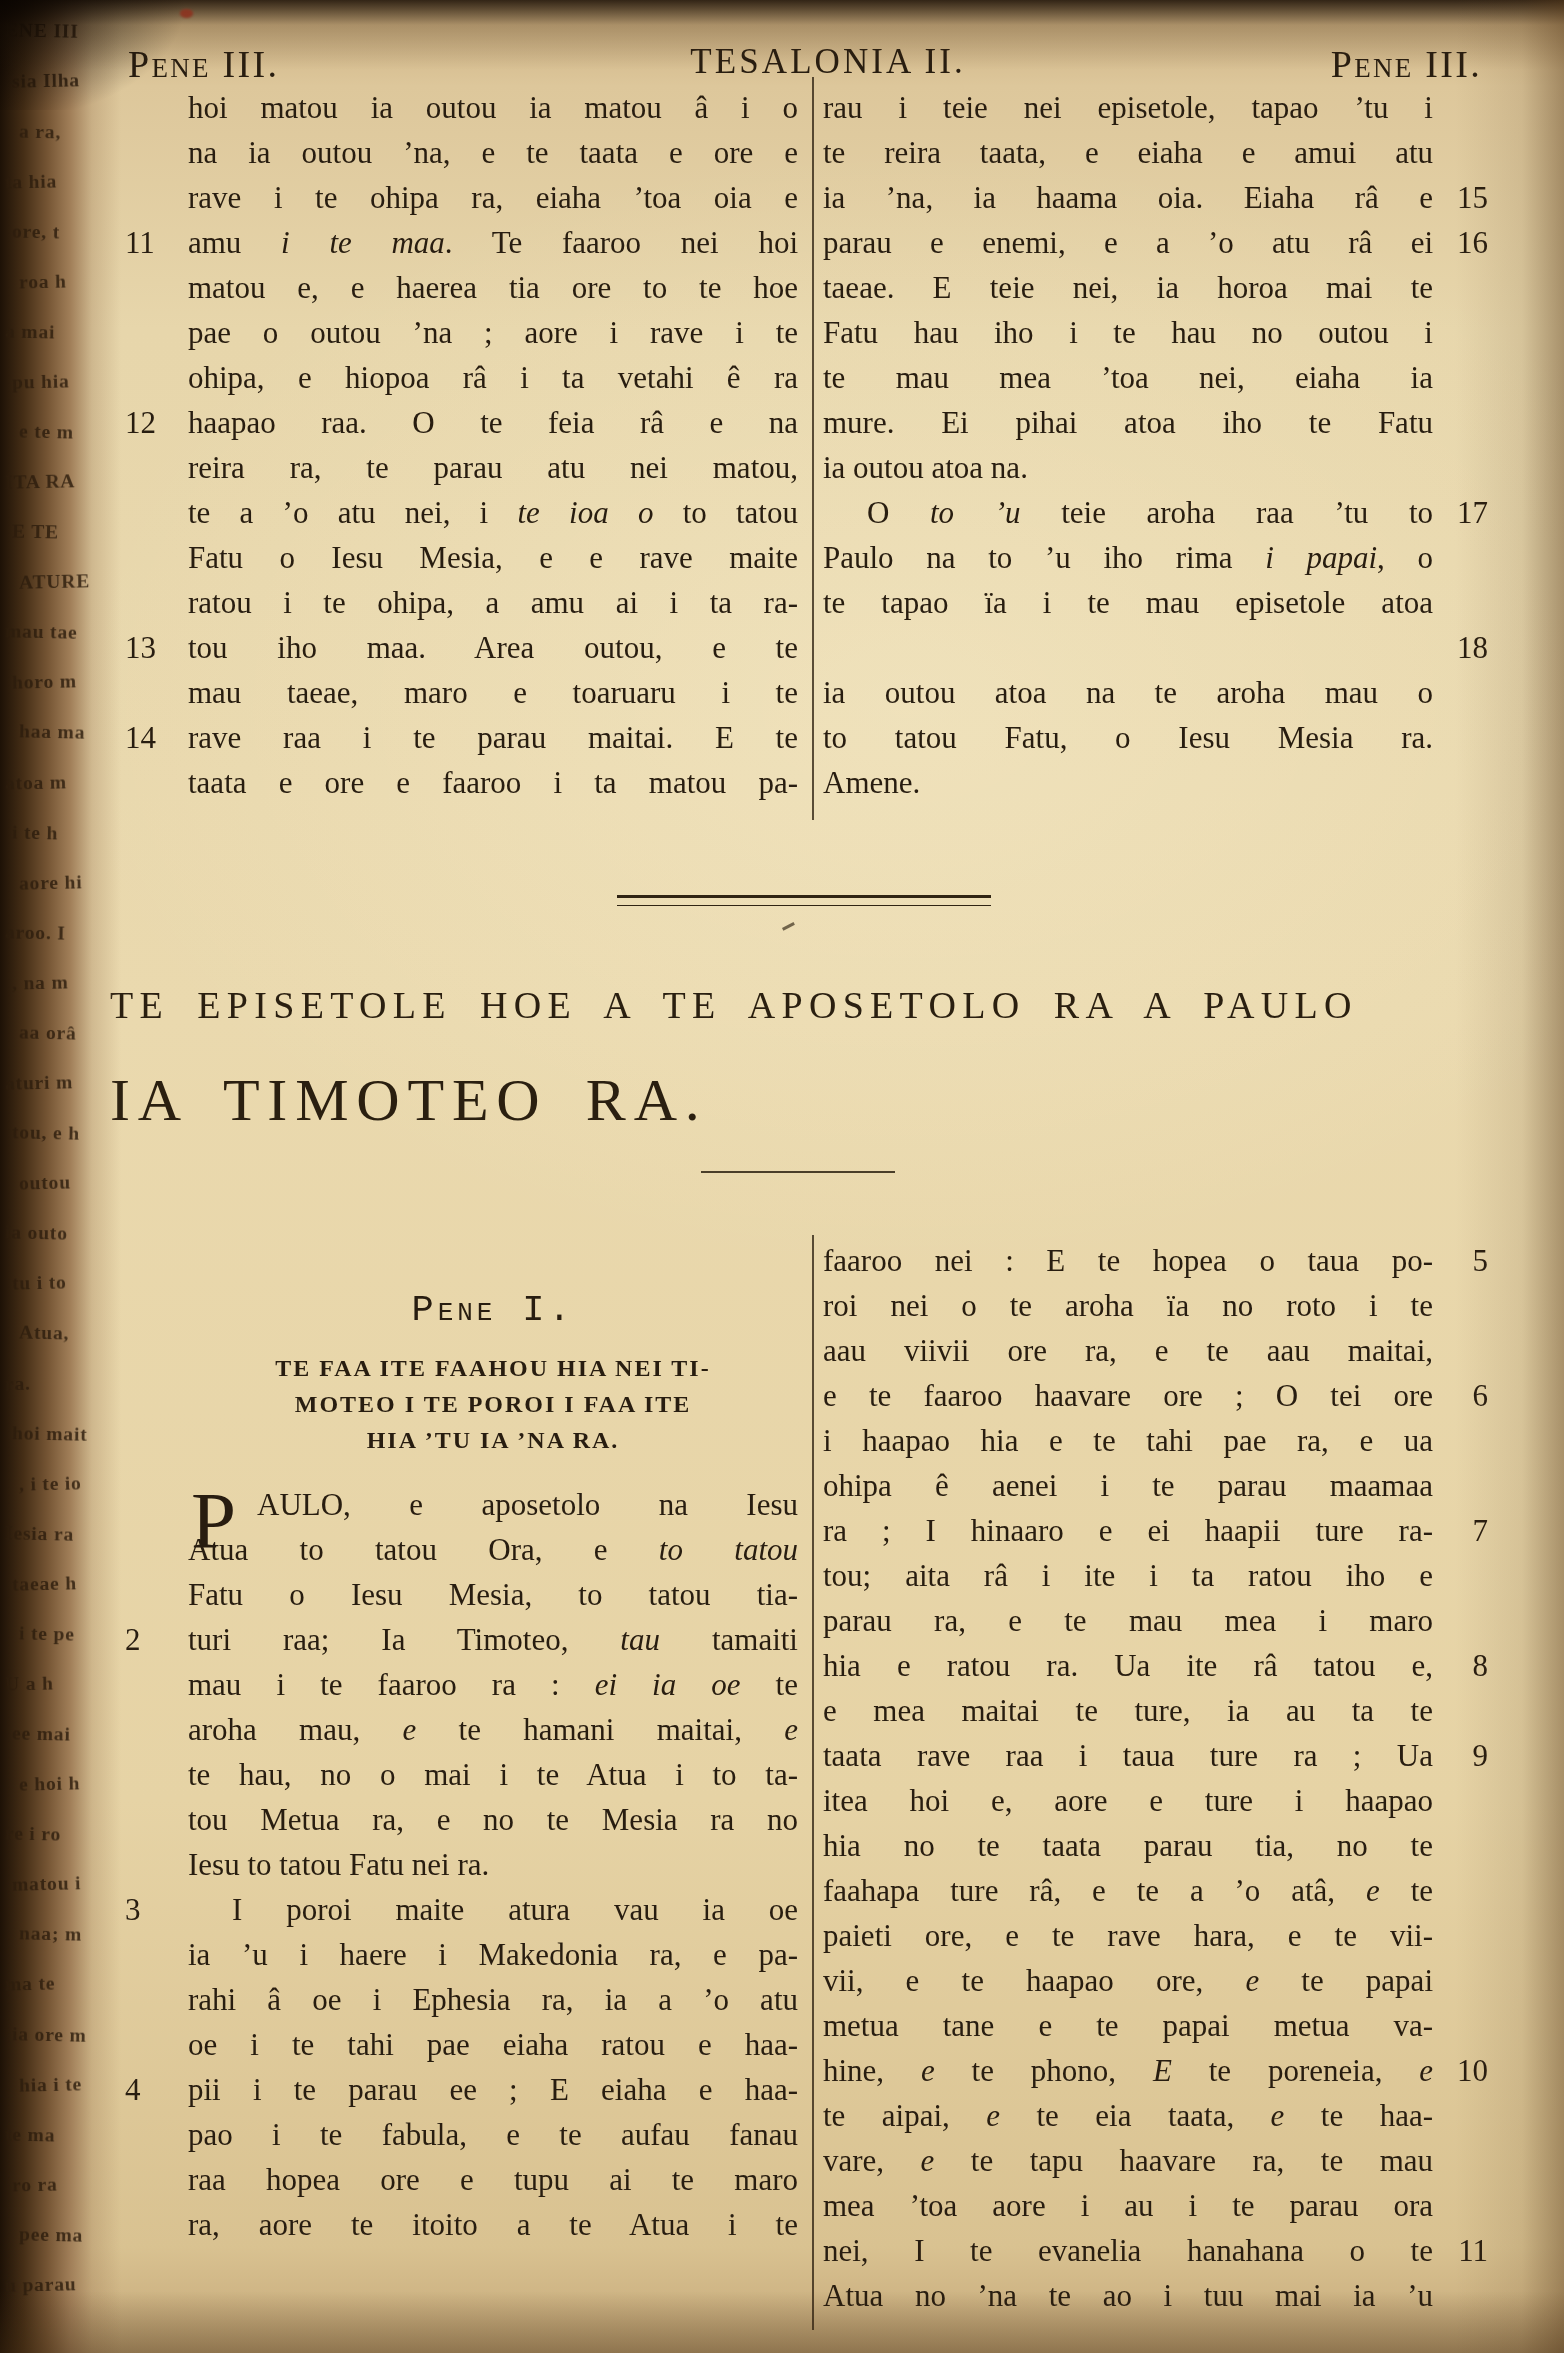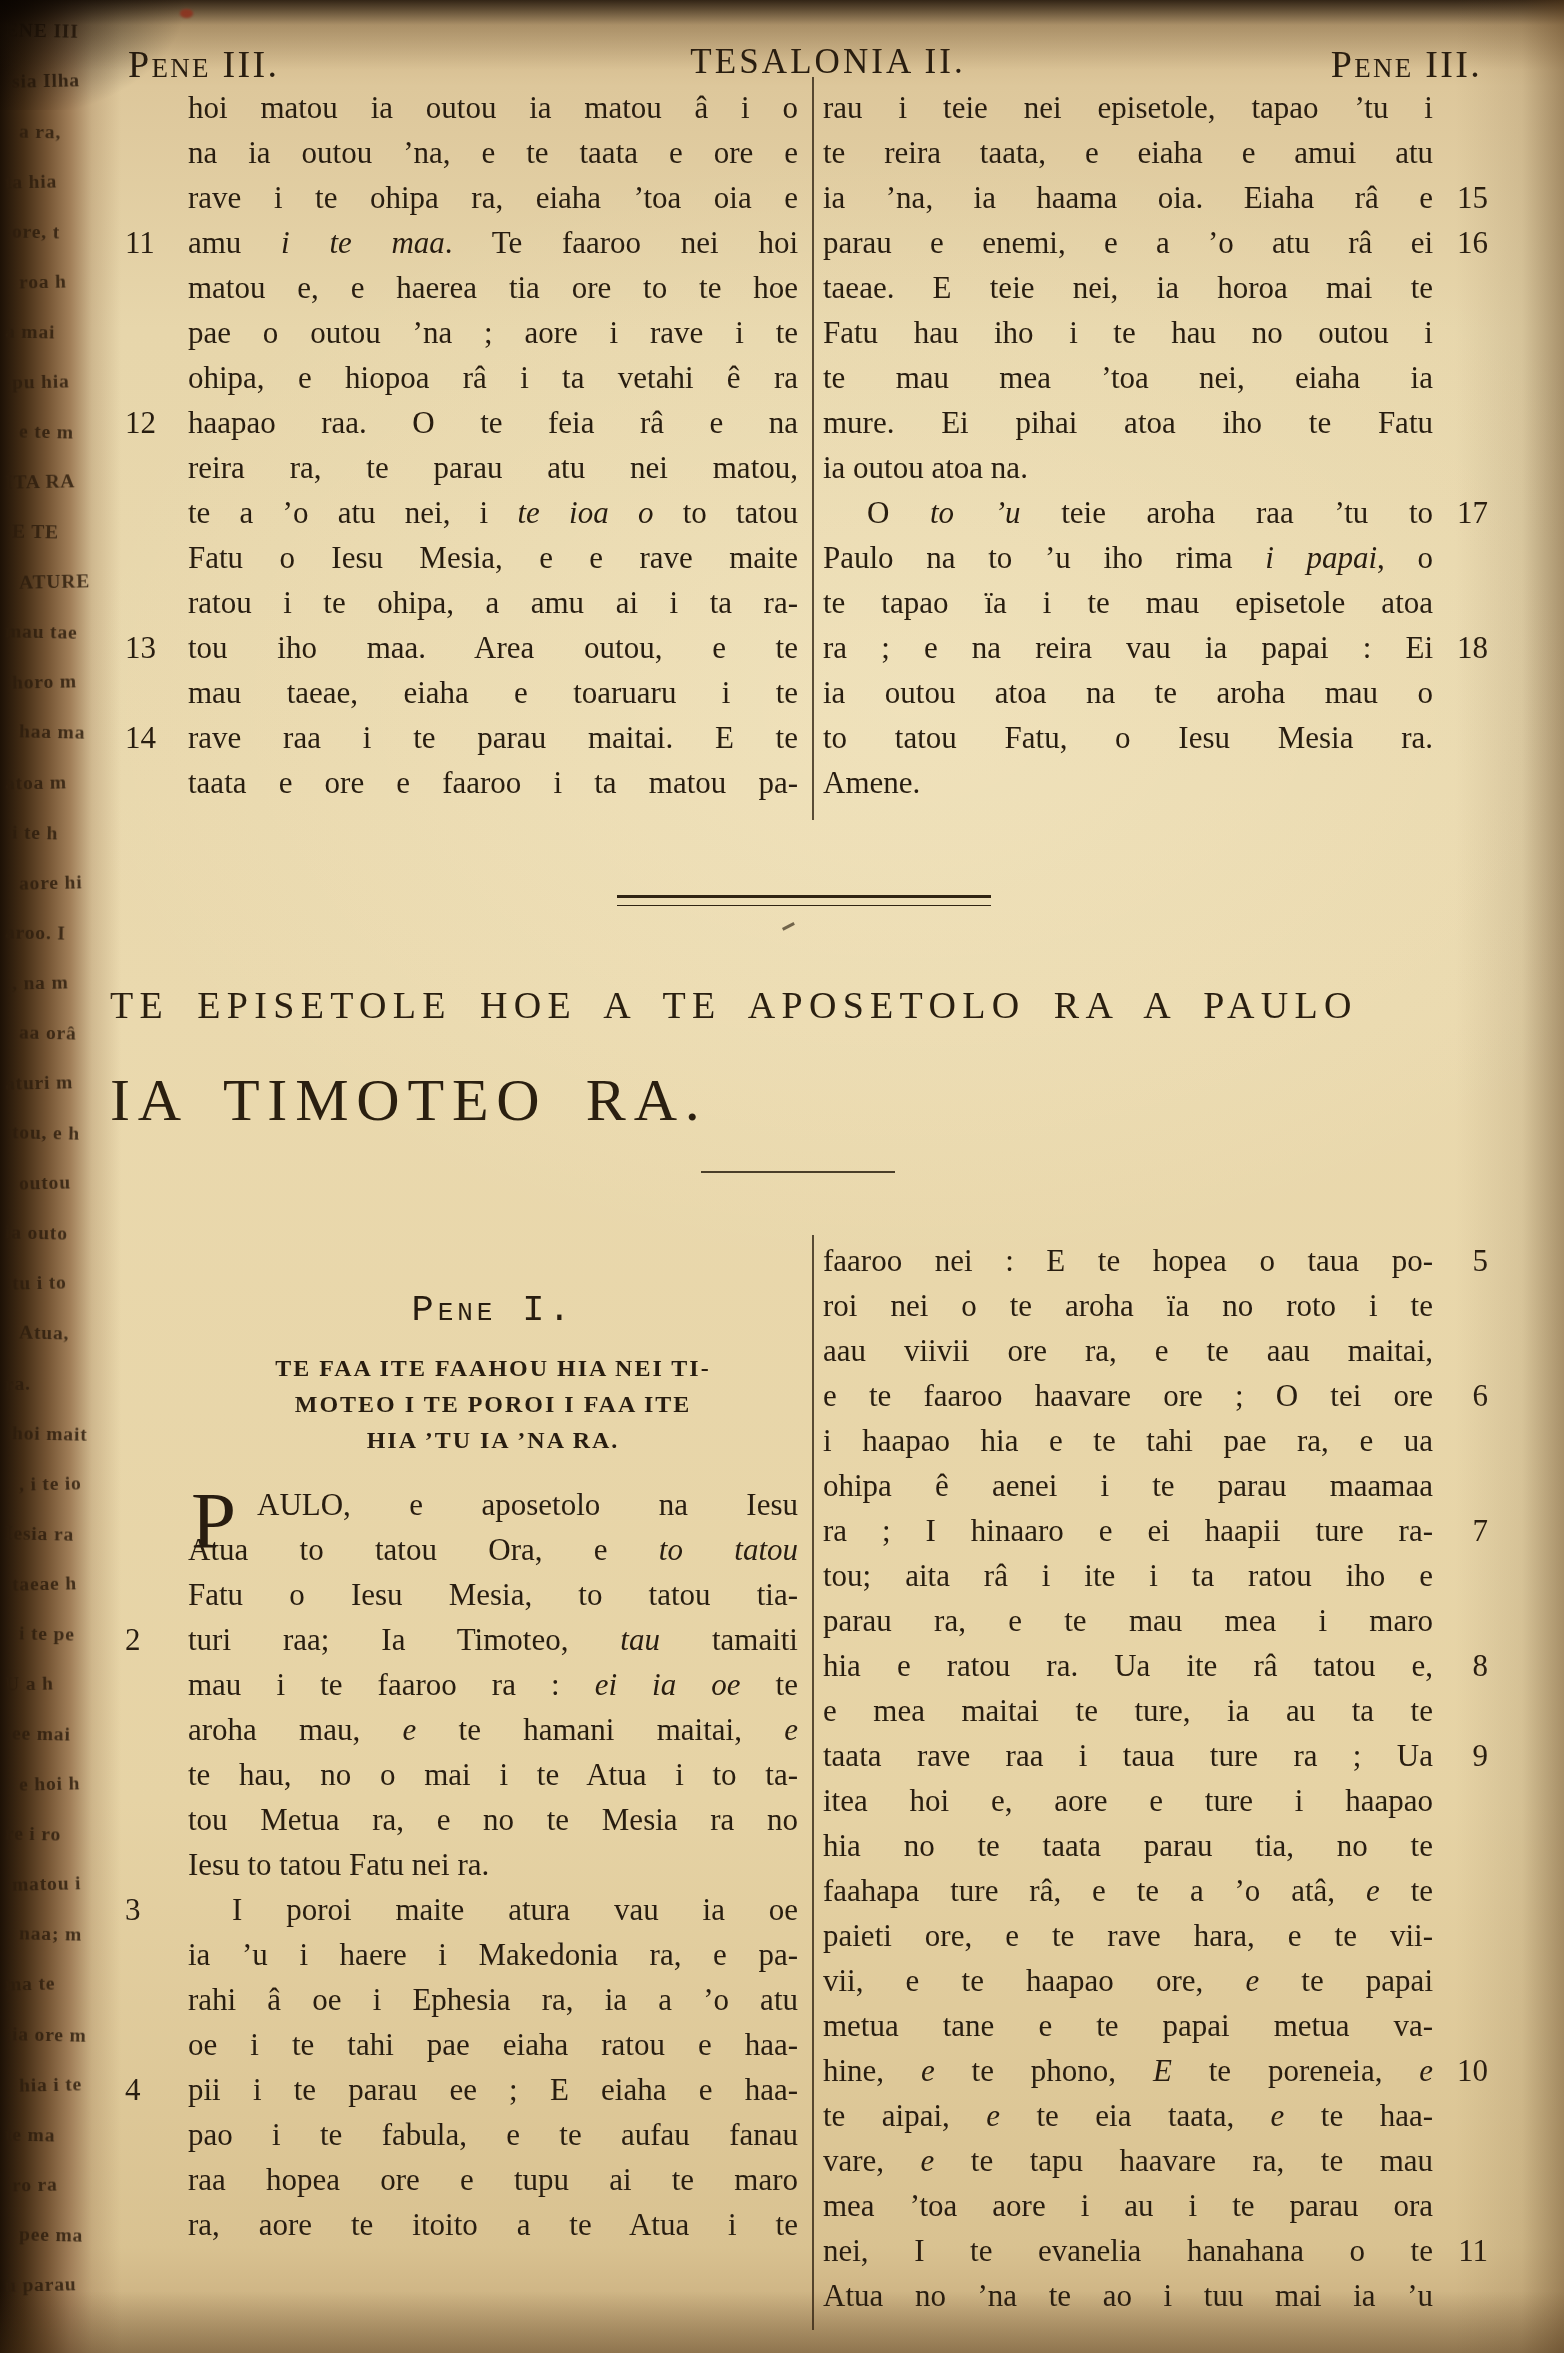--- a/index.html
+++ b/index.html
@@ -142,38 +142,38 @@
         <div class="line"><span class="vnum left">11</span><span>amu <i>i te maa</i>.  Te faaroo nei hoi</span></div>
         <div class="line"><span>matou e, e haerea tia ore to te hoe</span></div>
         <div class="line"><span>pae o outou ’na ; aore i rave i te</span></div>
         <div class="line"><span>ohipa, e hiopoa râ i ta vetahi ê ra</span></div>
         <div class="line"><span class="vnum left">12</span><span>haapao raa.  O te feia râ e na</span></div>
         <div class="line"><span>reira ra, te parau atu nei matou,</span></div>
         <div class="line"><span>te a ’o atu nei, i <i>te ioa o</i> to tatou</span></div>
         <div class="line"><span>Fatu o Iesu Mesia, e e rave maite</span></div>
         <div class="line"><span>ratou i te ohipa, a amu ai i ta ra-</span></div>
         <div class="line"><span class="vnum left">13</span><span>tou iho maa.  Area outou, e te</span></div>
-        <div class="line"><span>mau taeae, eiaha e toaruaru i te</span></div>
+        <div class="line"><span>mau taeae, maro e toaruaru i te</span></div>
         <div class="line"><span class="vnum left">14</span><span>rave raa i te parau maitai.  E te</span></div>
         <div class="line"><span>taata e ore e faaroo i ta matou pa-</span></div>
       </div>
     <div class="col colR">
         <div class="line"><span>rau i teie nei episetole, tapao ’tu i</span></div>
         <div class="line"><span>te reira taata, e eiaha e amui atu</span></div>
         <div class="line"><span class="vnum right">15</span><span>ia ’na, ia haama oia.  Eiaha râ e</span></div>
         <div class="line"><span class="vnum right">16</span><span>parau e enemi, e a ’o atu râ ei</span></div>
         <div class="line"><span>taeae.  E teie nei, ia horoa mai te</span></div>
         <div class="line"><span>Fatu hau iho i te hau no outou i</span></div>
         <div class="line"><span>te mau mea ’toa nei, eiaha ia</span></div>
         <div class="line"><span>mure.  Ei pihai atoa iho te Fatu</span></div>
         <div class="line short"><span>ia outou atoa na.</span></div>
         <div class="line pind"><span class="vnum right">17</span><span>O <i>to ’u</i> teie aroha raa ’tu to</span></div>
         <div class="line"><span>Paulo na to ’u iho rima <i>i papai</i>, o</span></div>
         <div class="line"><span>te tapao ïa i te mau episetole atoa</span></div>
-        <div class="line"><span class="vnum right">18</span><span>ra ; e na reira vau ia papai : Ei</span></div>
+        <div class="line"><span class="vnum right">18</span></div>
         <div class="line"><span>ia outou atoa na te aroha mau o</span></div>
         <div class="line"><span>to tatou Fatu, o Iesu Mesia ra.</span></div>
         <div class="line short"><span>Amene.</span></div>
       </div>
   </section>
 
   <div class="dbl-rule"></div>
   <div class="div-mark"></div>
 
   <div class="booktitle">

